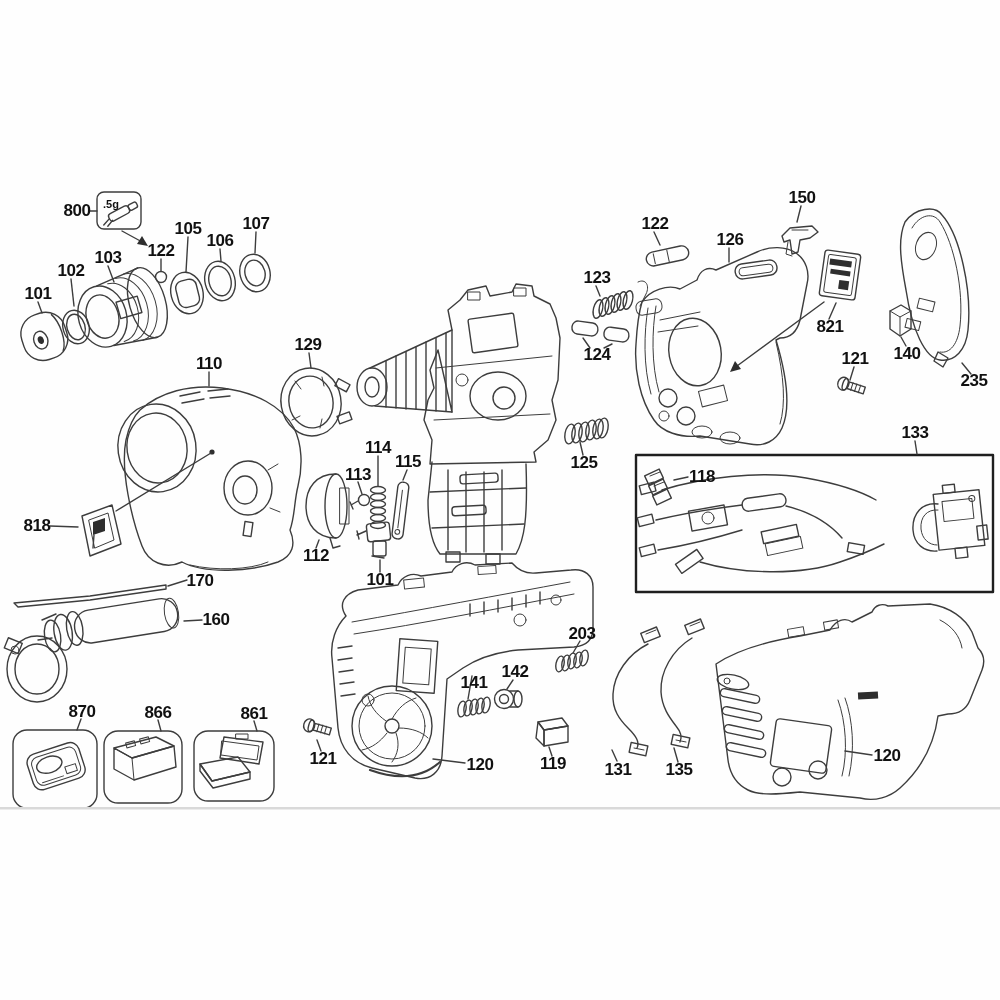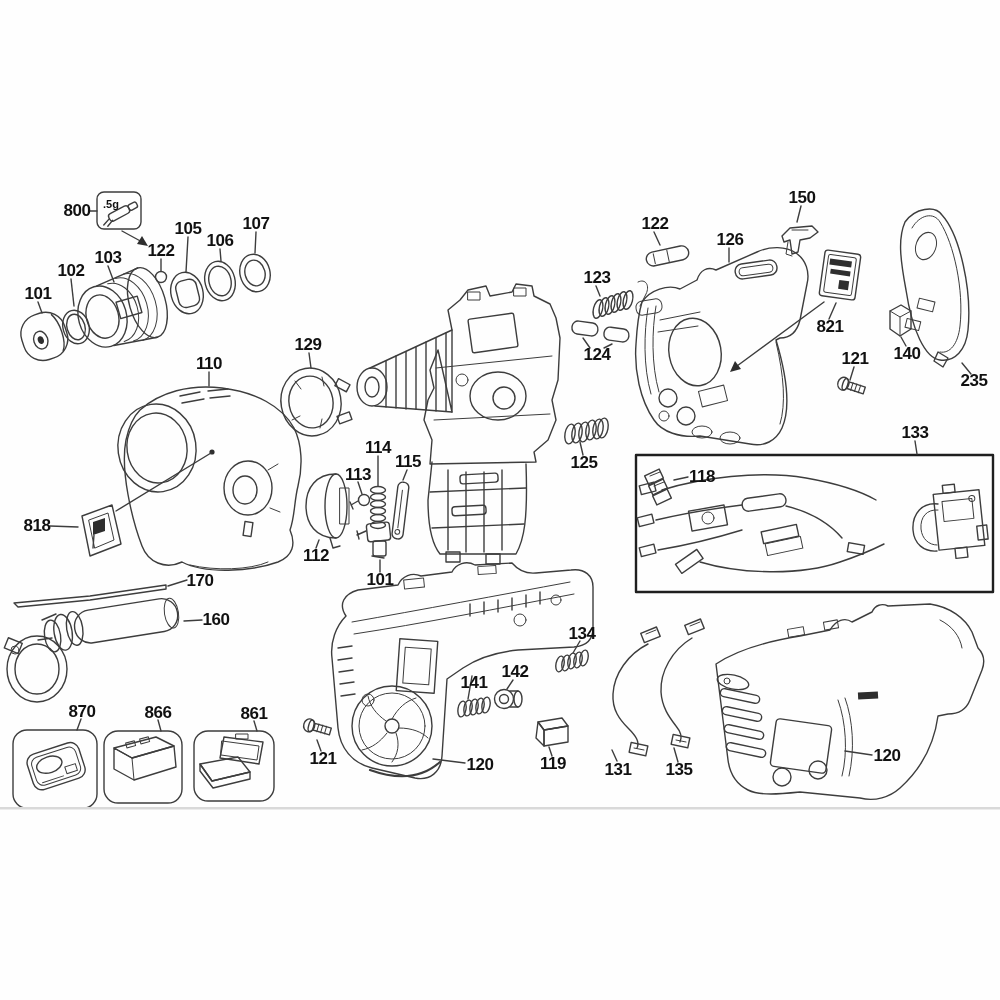--- a/index.html
+++ b/index.html
@@ -526,21 +526,21 @@
 <div class="lbl" style="left:200px;top:581px">170</div>
 <div class="lbl" style="left:216px;top:620px">160</div>
 <div class="lbl" style="left:37px;top:526px">818</div>
 <div class="lbl" style="left:82px;top:712px">870</div>
 <div class="lbl" style="left:158px;top:713px">866</div>
 <div class="lbl" style="left:254px;top:714px">861</div>
 <div class="lbl" style="left:323px;top:759px">121</div>
 <div class="lbl" style="left:480px;top:765px">120</div>
 <div class="lbl" style="left:474px;top:683px">141</div>
 <div class="lbl" style="left:515px;top:672px">142</div>
-<div class="lbl" style="left:582px;top:634px">134</div>
+<div class="lbl" style="left:582px;top:634px">203</div>
 <div class="lbl" style="left:553px;top:764px">119</div>
 <div class="lbl" style="left:618px;top:770px">131</div>
 <div class="lbl" style="left:679px;top:770px">135</div>
 <div class="lbl" style="left:584px;top:463px">125</div>
 <div class="lbl" style="left:597px;top:355px">124</div>
 <div class="lbl" style="left:597px;top:278px">123</div>
 <div class="lbl" style="left:655px;top:224px">122</div>
 <div class="lbl" style="left:730px;top:240px">126</div>
 <div class="lbl" style="left:802px;top:198px">150</div>
 <div class="lbl" style="left:830px;top:327px">821</div>

